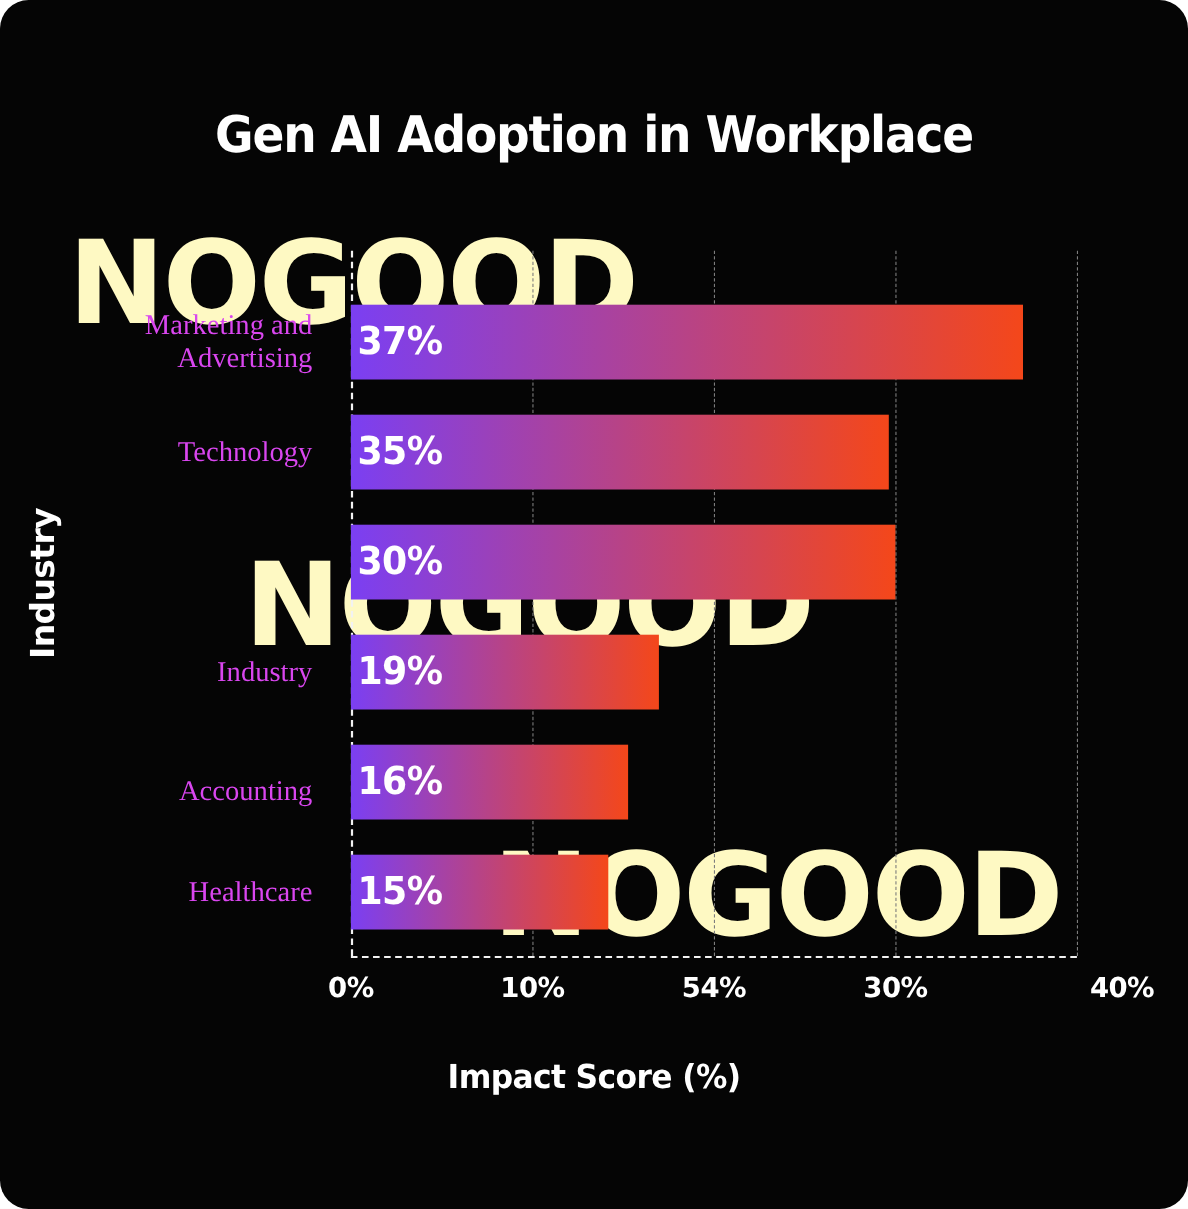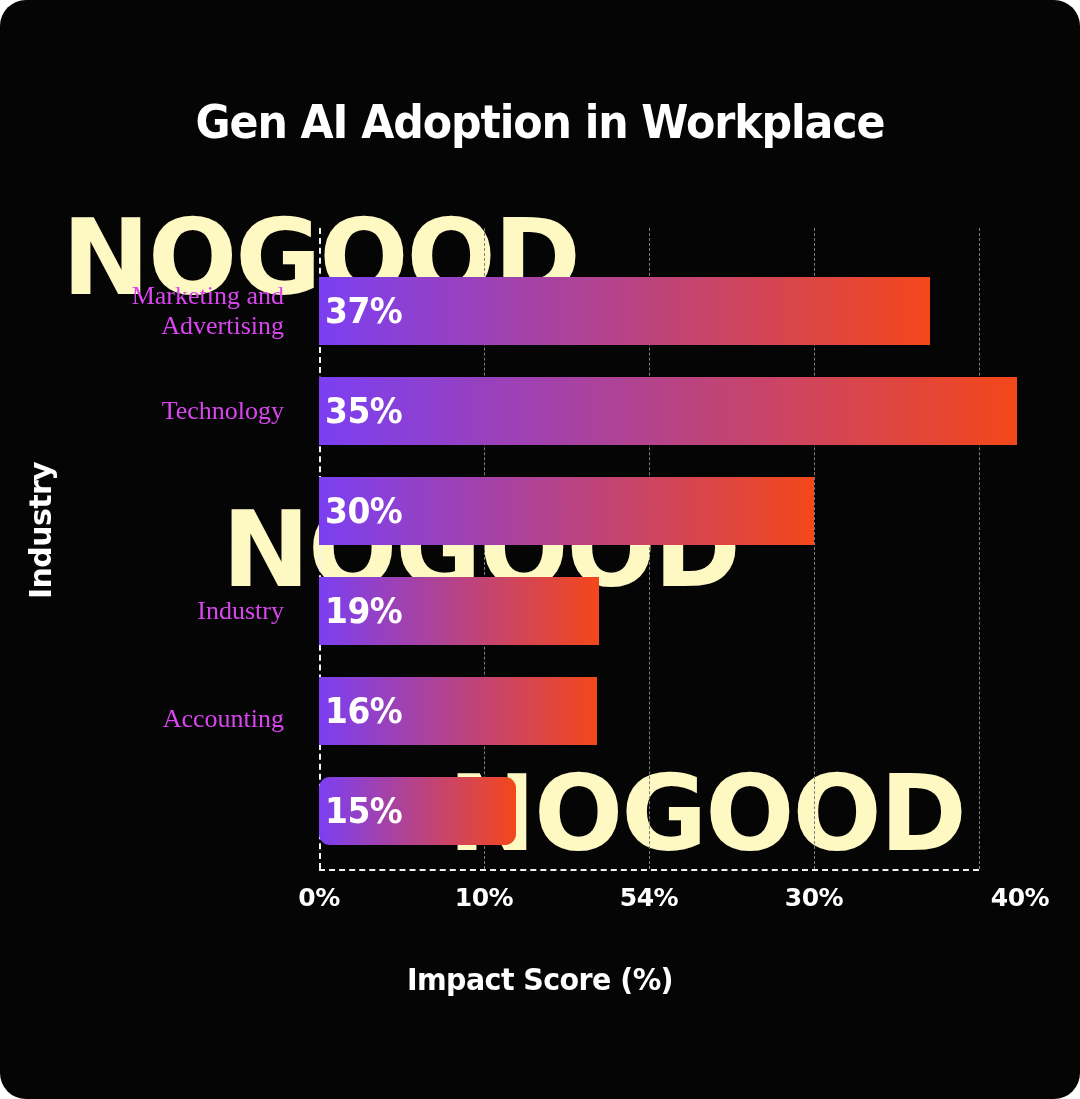--- a/index.html
+++ b/index.html
@@ -201,58 +201,61 @@
       </div>
       <div class="cat-label" style="top: 149px; margin-left: 12px;">
         <span>Technology</span>
       </div>
       <div class="cat-label" style="top: 349px;">
         <span>Industry</span>
       </div>
       <div class="cat-label" style="top: 457px; padding-left: 45px;">
         <span>Accounting</span>
       </div>
+      <div class="cat-label" style="top: 549px;">
+        <span>Healthcare</span>
+      </div>
     </div>
 
   <div id="plot">
     <div id="gridlines">
         <div class="gridline axis-zero" style="left: 0px;"></div>
         <div class="gridline" style="left: 165px;"></div>
         <div class="gridline" style="left: 330px;"></div>
         <div class="gridline" style="left: 495px;"></div>
         <div class="gridline" style="left: 660px;"></div>
       </div>
     <div id="bars">
         <div class="bar-row" style="top: 49px; width: 660px;">
           <div class="bar" style="width: 610.5px;">
             <span class="bar-value">37%</span>
           </div>
         </div>
         <div class="bar-row" style="top: 149px; width: 660px;">
-          <div class="bar" style="width: 698px;">
+          <div class="bar" style="width: 489px;">
             <span class="bar-value">35%</span>
           </div>
         </div>
         <div class="bar-row" style="top: 249px; width: 660px;">
           <div class="bar" style="width: 495px;">
             <span class="bar-value">30%</span>
           </div>
         </div>
         <div class="bar-row" style="top: 349px; width: 660px;">
           <div class="bar" style="width: 280px;">
             <span class="bar-value">19%</span>
           </div>
         </div>
         <div class="bar-row" style="top: 449px; width: 660px;">
-          <div class="bar" style="width: 278px;">
+          <div class="bar" style="width: 252px;">
             <span class="bar-value">16%</span>
           </div>
         </div>
         <div class="bar-row" style="top: 549px; width: 660px;">
-          <div class="bar" style="width: 197px; border-radius: 11px;">
+          <div class="bar" style="width: 234px;">
             <span class="bar-value">15%</span>
           </div>
         </div>
       </div>
     <div id="axis-bottom"></div>
   </div>
 
   <div id="xticks">
       <div class="xtick" style="left: 319px;">0%</div>
       <div class="xtick" style="left: 484px;">10%</div>

